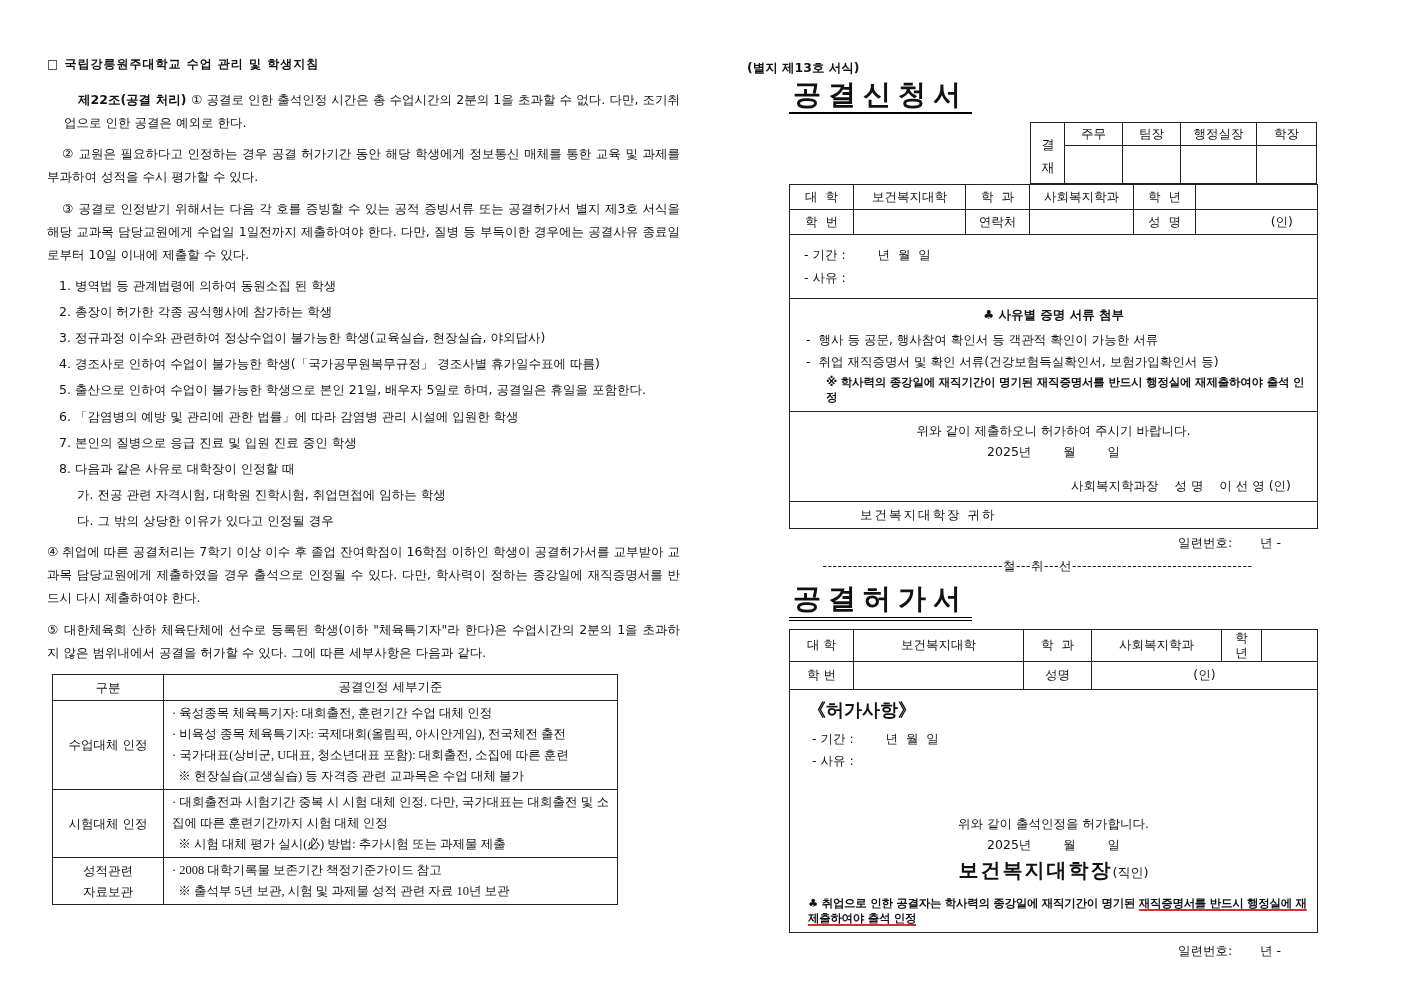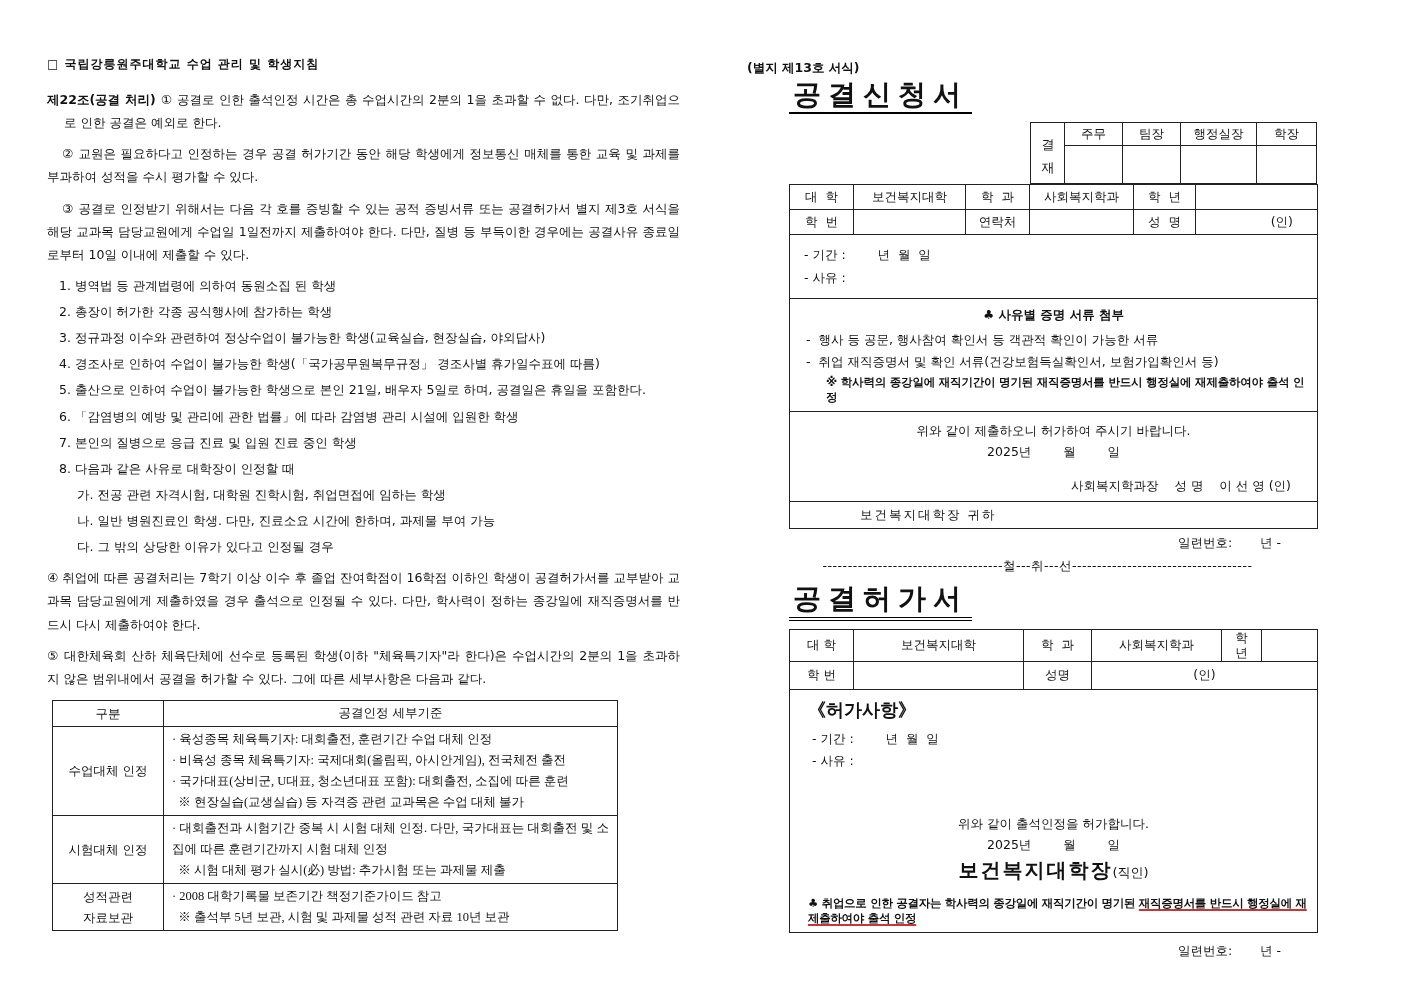--- a/index.html
+++ b/index.html
@@ -10,21 +10,21 @@
     color:#111111; overflow:hidden;
   }
   .pre { white-space:pre-wrap; }
 
   
   .left-col { position:absolute; left:47px; top:56px; width:633px; }
   .doc-title { font-size:12px; font-weight:bold; letter-spacing:1px; margin-bottom:15px; }
   .para { font-size:12.5px; line-height:1.85; text-align:justify; margin-bottom:8px; }
   .para-hang { padding-left:17px; text-indent:-17px; }
   .para-ind  { text-indent:15px; }
-  .lead { font-weight:bold; }
+  .lead { font-weight:bold;margin-left:31px; }
   .num-list { margin:2px 0 8px 0; }
   .num-item { font-size:12.5px; line-height:1.85; margin:0 0 3px 12px; text-align:justify; }
   .sub-item { font-size:12.5px; line-height:1.85; margin:0 0 3px 30px; }
 
   .rule-table { border-collapse:collapse; width:566px; margin:10px 0 0 5px; table-layout:fixed; }
   .rule-table td, .rule-table th { border:1.5px solid #222; font-size:12.5px; font-weight:normal; vertical-align:middle; }
   .rule-table th { height:26px; text-align:center; }
   .rt-cat { width:111px; text-align:center; white-space:pre-line; line-height:1.7; }
   .rt-lines { padding:2px 8px;font-family:Liberation Serif, serif; }
   .rt-line { line-height:1.68; white-space:pre-wrap; text-align:justify; }
@@ -95,21 +95,20 @@
   <div class="num-list">
     <div class="num-item">1. 병역법 등 관계법령에 의하여 동원소집 된 학생</div>
     <div class="num-item">2. 총장이 허가한 각종 공식행사에 참가하는 학생</div>
     <div class="num-item">3. 정규과정 이수와 관련하여 정상수업이 불가능한 학생(교육실습, 현장실습, 야외답사)</div>
     <div class="num-item">4. 경조사로 인하여 수업이 불가능한 학생(「국가공무원복무규정」 경조사별 휴가일수표에 따름)</div>
     <div class="num-item">5. 출산으로 인하여 수업이 불가능한 학생으로 본인 21일, 배우자 5일로 하며, 공결일은 휴일을 포함한다.</div>
     <div class="num-item">6.  「감염병의 예방 및 관리에 관한 법률」에 따라 감염병 관리 시설에 입원한 학생</div>
     <div class="num-item">7. 본인의 질병으로 응급 진료 및 입원 진료 중인 학생</div>
     <div class="num-item">8. 다음과 같은 사유로 대학장이 인정할 때</div>
     <div class="sub-item">가. 전공 관련 자격시험, 대학원 진학시험, 취업면접에 임하는 학생</div>
-    <div class="sub-item">나. 일반 병원진료인 학생. 다만, 진료소요 시간에 한하며, 과제물 부여 가능</div>
     <div class="sub-item">다. 그 밖의 상당한 이유가 있다고 인정될 경우</div>
   </div>
 
   <p class="para">④ 취업에 따른 공결처리는 7학기 이상 이수 후 졸업 잔여학점이 16학점 이하인 학생이 공결허가서를 교부받아 교과목 담당교원에게 제출하였을 경우 출석으로 인정될 수 있다. 다만, 학사력이 정하는 종강일에 재직증명서를 반드시 다시 제출하여야 한다.</p>
   <p class="para">⑤ 대한체육회 산하 체육단체에 선수로 등록된 학생(이하 "체육특기자"라 한다)은 수업시간의 2분의 1을 초과하지 않은 범위내에서 공결을 허가할 수 있다. 그에 따른 세부사항은 다음과 같다.</p>
 
   <table class="rule-table">
     <tbody>
         <tr>
       <th class="rt-cat">구분</th>

